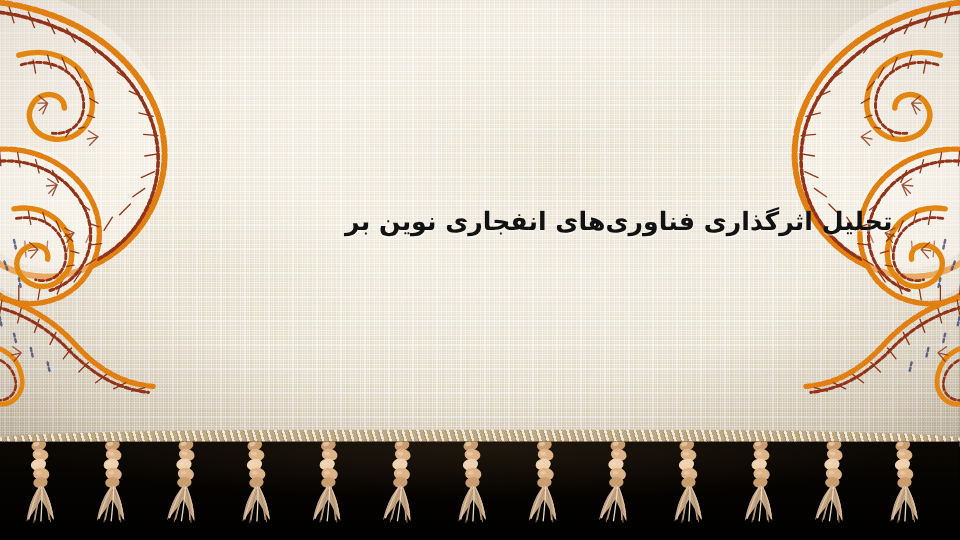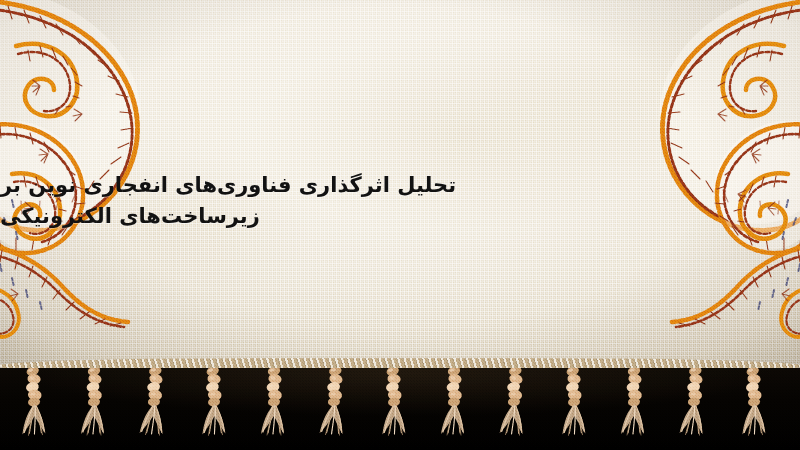--- a/index.html
+++ b/index.html
@@ -75,21 +75,21 @@
   .o-rust{ fill:none; stroke:#8e3118; stroke-linecap:round; stroke-linejoin:round;
            stroke-dasharray:4 2.4; }
   .o-rust-fine{ fill:none; stroke:#8c3418; stroke-width:1.1; stroke-linecap:round; }
   .o-navy{ fill:none; stroke:#3a3f6e; stroke-width:2; stroke-linecap:round;
            stroke-dasharray:2.5 2.2; opacity:.78;}
   .o-fill-pale{ fill:rgba(255,253,246,.34); stroke:none; }
 
   
   #title-block{
     position:absolute; left:0; top:170px; width:744px;
-    text-align:left;
+    text-align:right;
     direction:rtl;
     z-index:6;
   }
   .title-line{
     color:#121212;
     font-weight:bold;
     font-size:21px;
     line-height:31px;
     letter-spacing:0px;
     text-shadow:0 1px 0 rgba(255,255,255,.35);
@@ -376,21 +376,20 @@
           <path d="M80,200 l-8,-4 M80,200 l-8,3 M80,200 l-6,8"></path>
           <path d="M100,120 l-8,-5 M100,120 l-9,2 M100,120 l-7,7"></path>
           <path d="M36,300 l-7,-5 M36,300 l-8,2 M36,300 l-6,7"></path>
         </g>
       </g>
     </svg>
   </div>
 
   <div id="title-block">
     <div class="title-line">تحلیل اثرگذاری فناوری‌های انفجاری نوین بر</div>
-    <div class="title-line">زیرساخت‌های الکترونیکی</div>
   </div>
 
   <div id="selvedge"></div>
 
   <div id="fringe-zone">
 
   <div class="tassel" style="left: 18px; transform: rotate(-2.5deg);">
     <svg viewBox="0 0 34 78" aria-hidden="true">
 
       <path class="strand" d="M15,0 C13,6 19,9 17,15 C15,21 21,24 19,30" stroke-width="5" stroke="#d3ae84" opacity=".95"></path>

